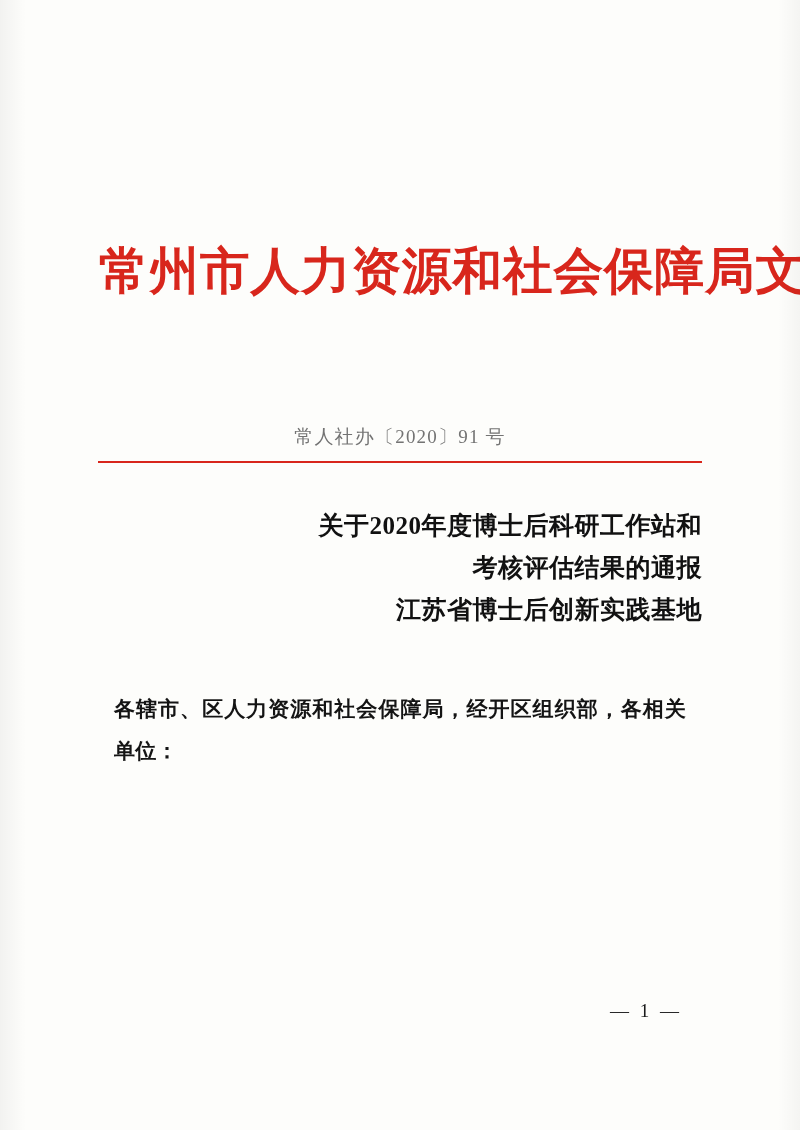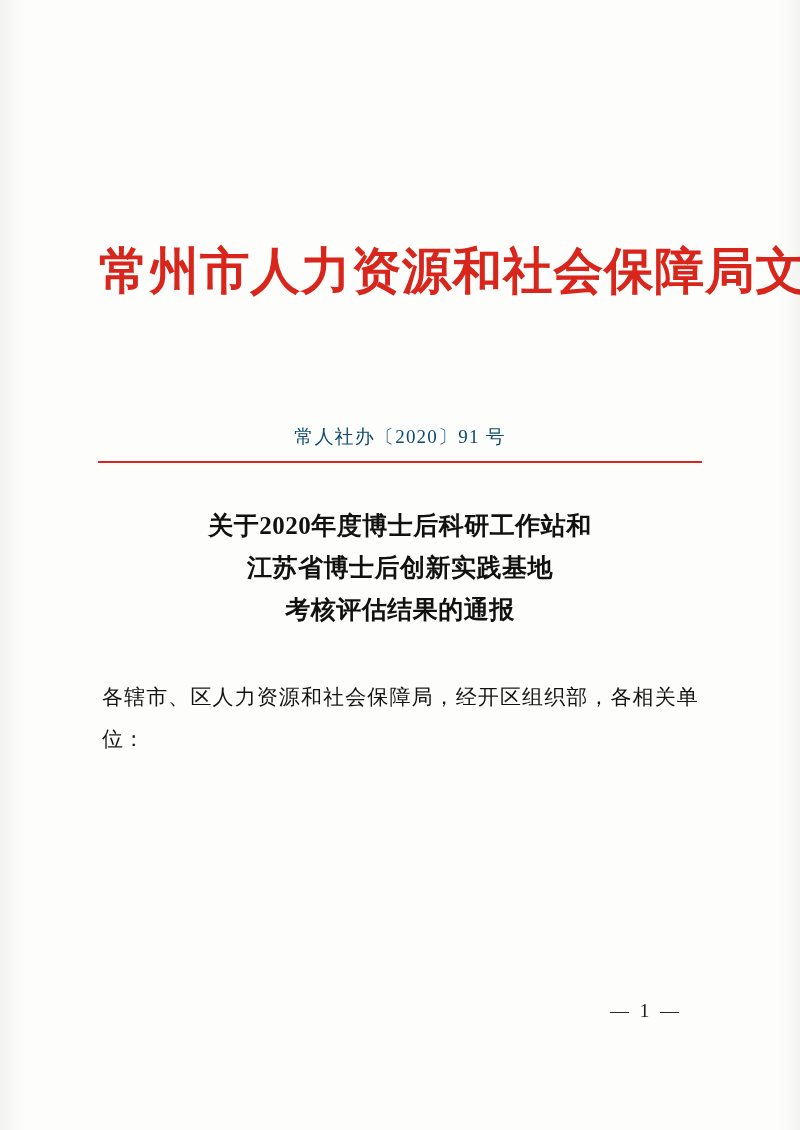--- a/index.html
+++ b/index.html
@@ -66,40 +66,40 @@
 
   
   .doc-number {
     position: absolute;
     top: 424px;
     left: 0;
     width: 604px;
     text-align: center;
     font-size: 19px;
     letter-spacing: 1.2px;
-    color: #0c4a6e;
+    color: #737373;
   }
 
   
   .red-rule {
     position: absolute;
     top: 461px;
     left: 0px;
     width: 604px;
     height: 2px;
     background: #d8261c;
   }
 
   
   .title {
     position: absolute;
     top: 505px;
     left: 0;
     width: 604px;
-    text-align: center;
+    text-align: right;
     font-size: 25px;
     font-weight: bold;
     line-height: 1.68;
     color: #111;
     letter-spacing: 0.5px;
   }
   .title .line { display: block; }
 
   
   .body-text {
@@ -108,21 +108,22 @@
     left: 0;
     width: 604px;
     font-size: 21px;
     line-height: 2.02;
     color: #141414;
     letter-spacing: 0.2px;
     text-align: justify;
     text-justify: inter-ideograph;
   }
   .body-text p {
-    margin: 4px;
+    margin: 16px;
+    font-weight: bold;
   }
   .body-text p.indent {
     text-indent: 2em;
   }
 
   
   .page-number {
     position: absolute;
     top: 1000px;
     left: 0;
@@ -142,22 +143,22 @@
   <div class="content">
 
     <div class="masthead">常州市人力资源和社会保障局文件</div>
 
     <div class="doc-number">常人社办〔2020〕91 号</div>
 
     <div class="red-rule"></div>
 
     <div class="title">
       <span class="line">关于2020年度博士后科研工作站和</span>
+      <span class="line">考核评估结果的通报</span>
       <span class="line">江苏省博士后创新实践基地</span>
-      <span class="line">考核评估结果的通报</span>
     </div>
 
     <div class="body-text">
       <p>各辖市、区人力资源和社会保障局，经开区组织部，各相关单位：</p>
     </div>
 
     <div class="page-number">— 1 —</div>
 
   </div>
 </div>

